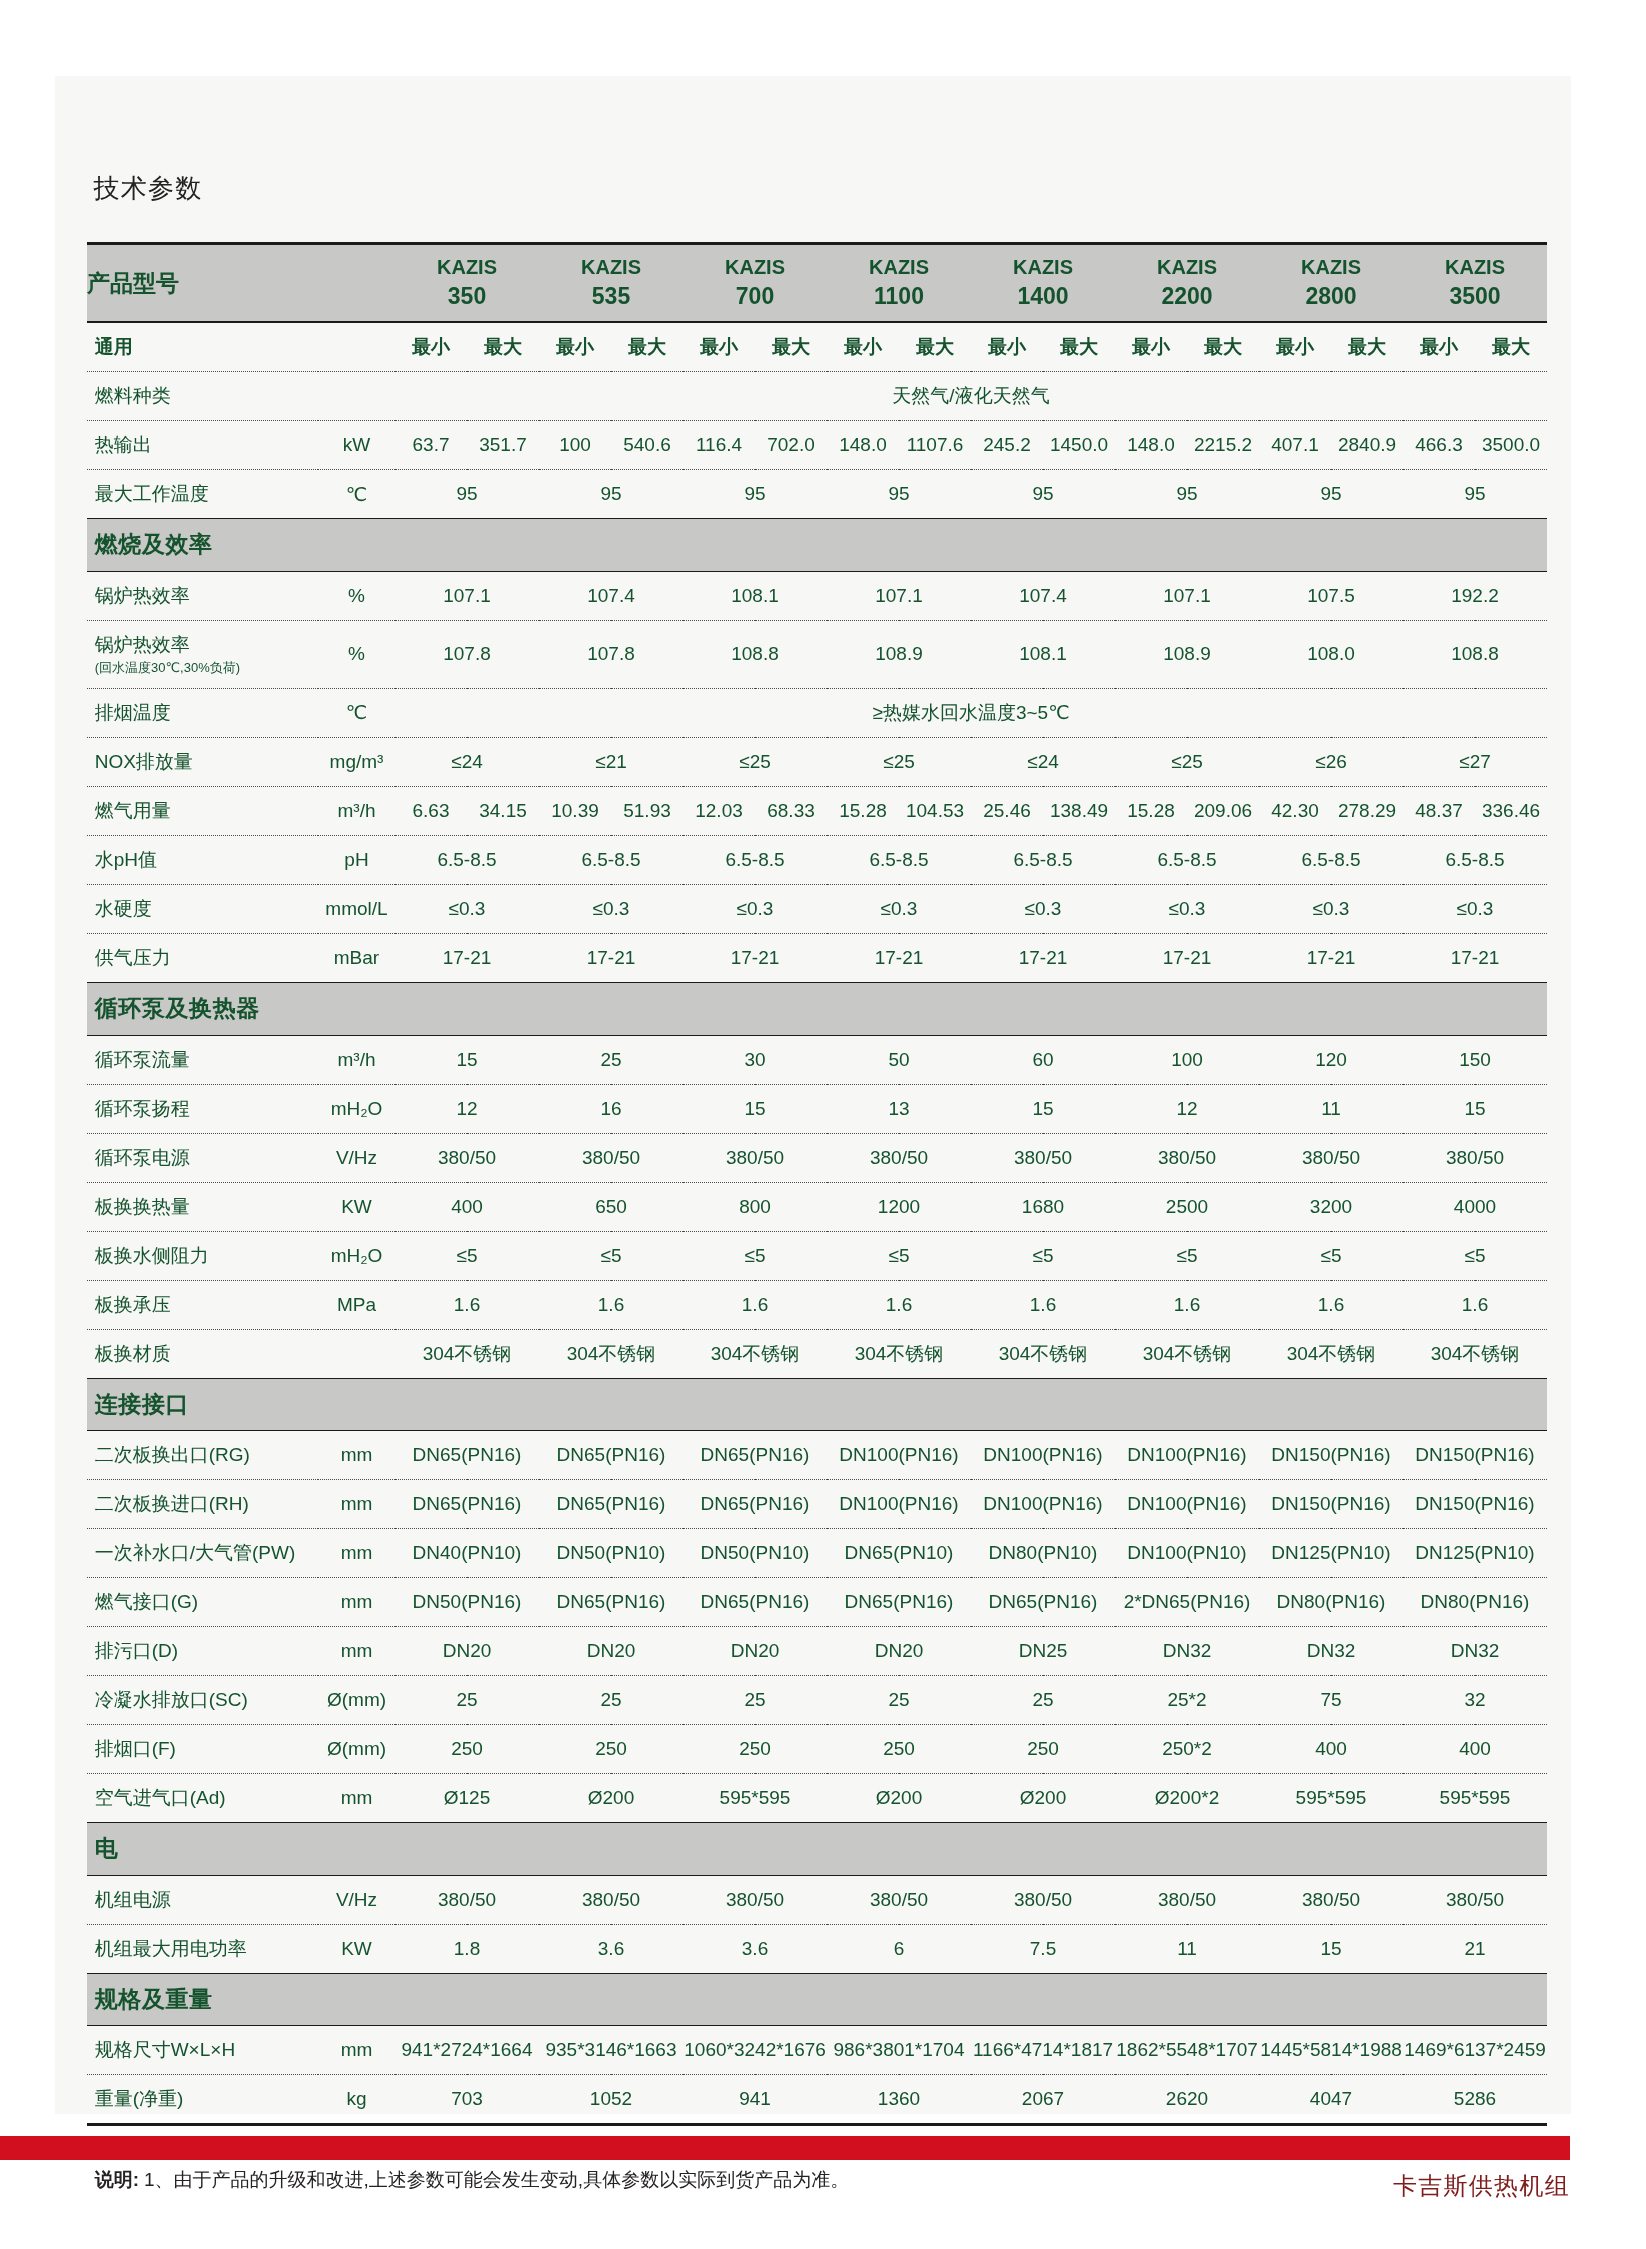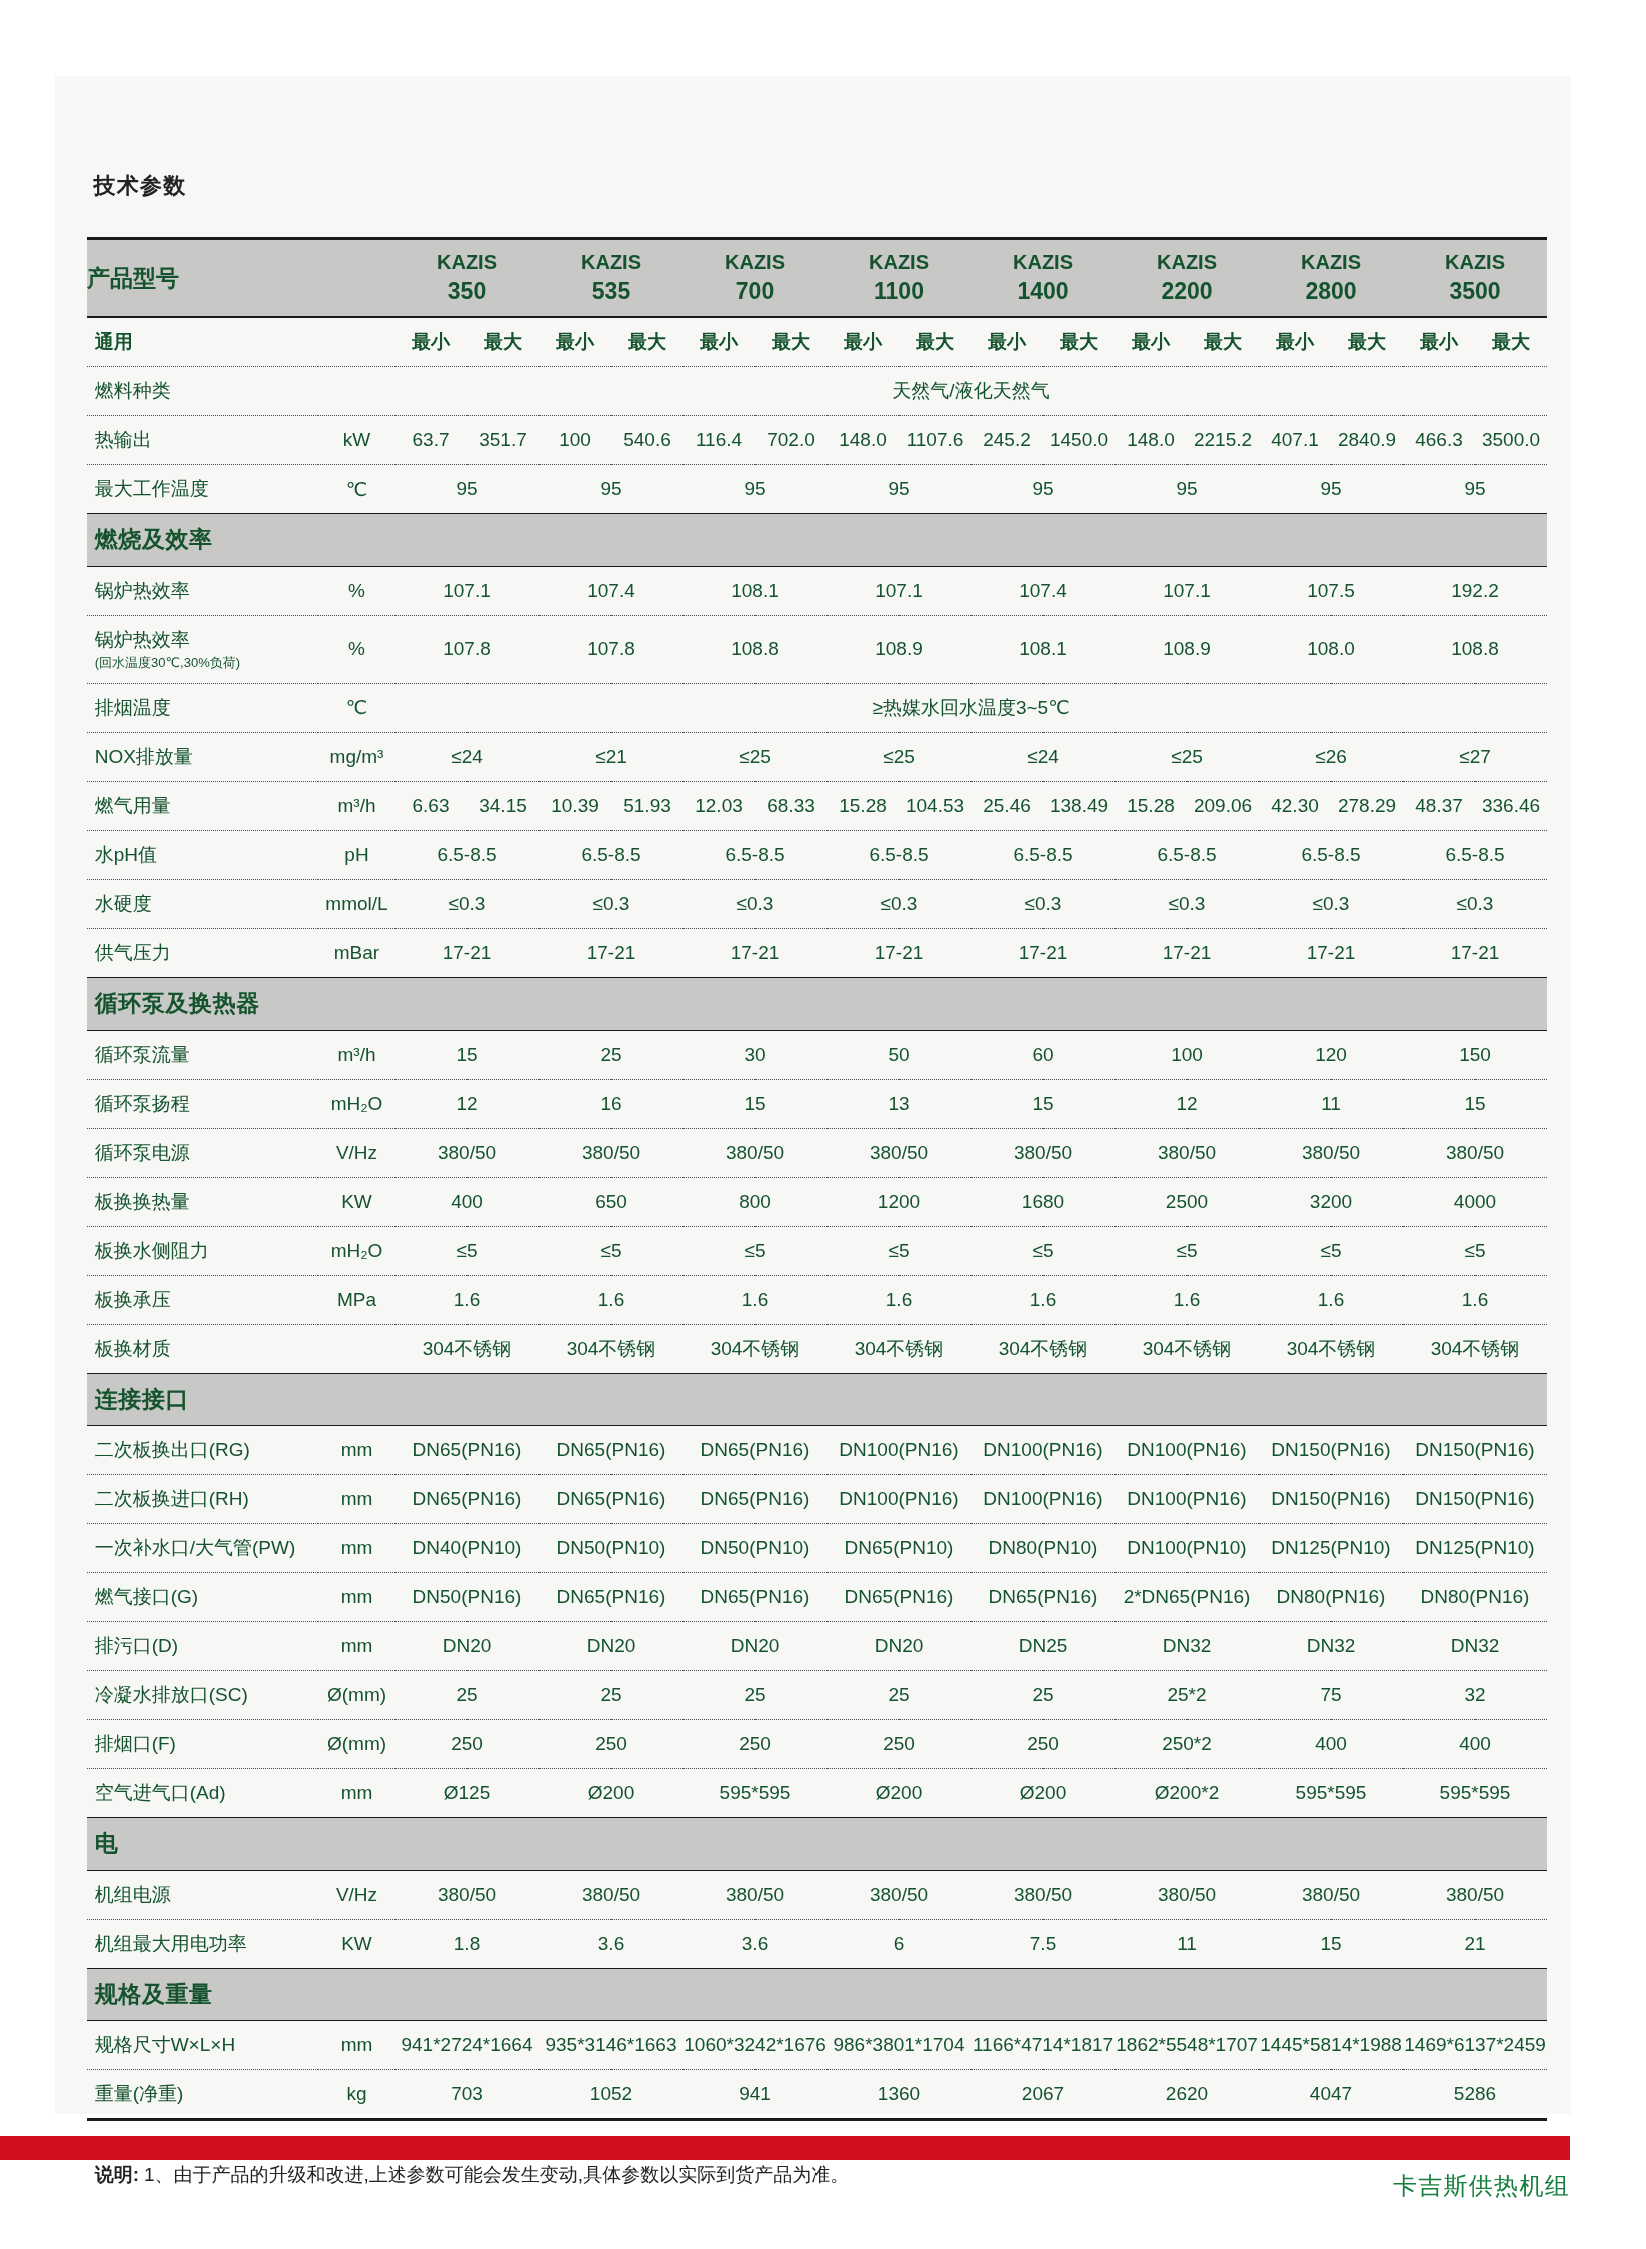--- a/index.html
+++ b/index.html
@@ -8,21 +8,21 @@
     font-family:"Liberation Sans","DejaVu Sans",sans-serif;
     color:#262222;-webkit-font-smoothing:antialiased;
   }
   .panel{
     position:absolute;left:55px;top:76px;width:1516px;height:2038px;
     background:#f7f7f6;
   }
   .content{padding:0 32px;}
   .title{
     padding-top:95px;margin:0 0 36px 6.4px;
-    font-size:22px;font-weight:700;letter-spacing:1.3px;color:#222;
+    font-size:26px;font-weight:400;letter-spacing:1.3px;color:#222;
   }
   table.spec{
     width:1452px;border-collapse:collapse;table-layout:fixed;
     font-size:19px;color:#14532d;
   }
   col.c-label{width:231px;}
   col.c-unit{width:77px;}
   col.c-v{width:72px;}
   tr.head th{
     background:#c8c8c6;
@@ -51,21 +51,21 @@
   tr.row.nb td{border-bottom:none;}
   tr.row.endrow td{border-bottom:3.2px solid #1d1a1a;}
   .notes{margin:41px 0 0 7.7px;font-size:19px;color:#262222;}
   .note-line{margin-bottom:32px;white-space:nowrap;}
   .note-label{font-weight:700;margin-right:5px;}
   .footer-bar{
     position:absolute;left:0;top:2136px;width:1570px;height:24.4px;
   }
   .footer-text{
     position:absolute;top:2170px;right:76px;
-    font-size:24px;color:#15803d;letter-spacing:1.3px;
+    font-size:24px;color:#7f1d1d;letter-spacing:1.3px;
   }
 </style>
 </head>
 <body>
 
 <div class="panel" style="background: rgb(247, 247, 246);">
   <div class="content">
     <h1 class="title">技术参数</h1>
 
     <table class="spec">

